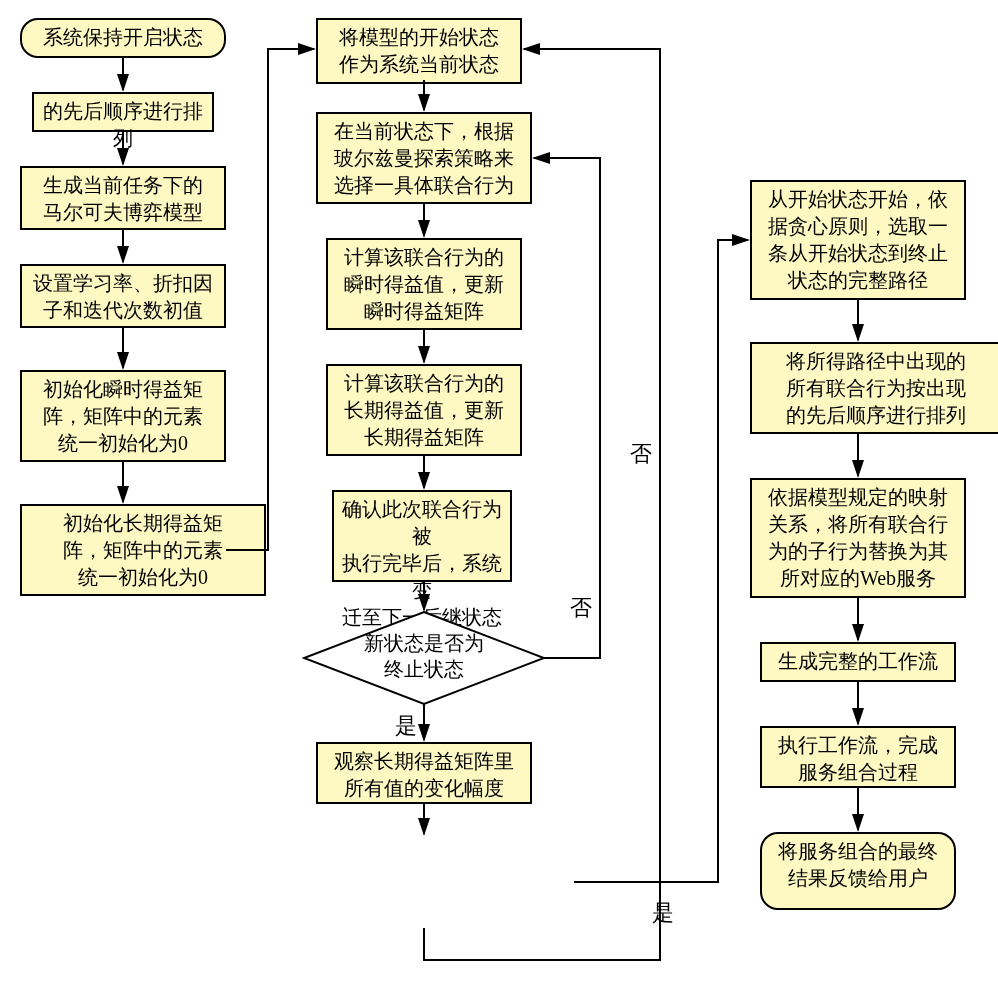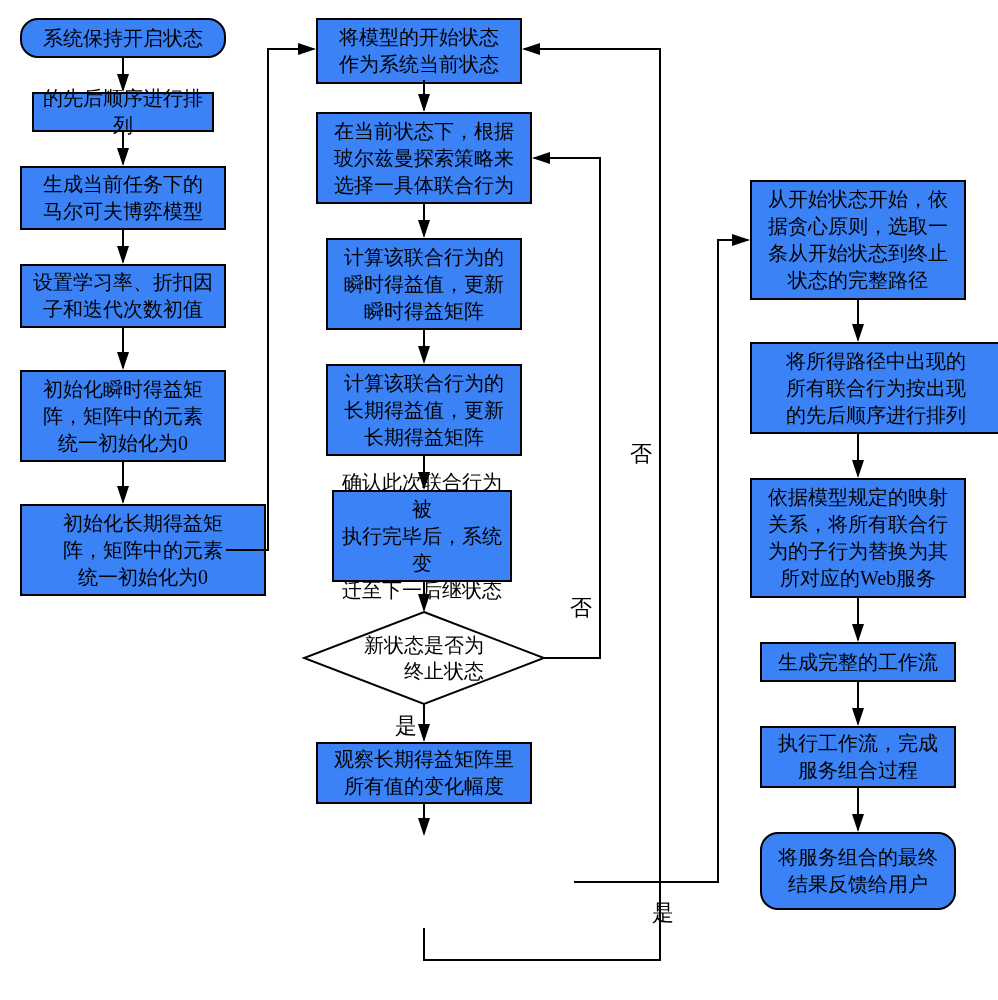--- a/index.html
+++ b/index.html
@@ -11,46 +11,47 @@
   }
   .canvas {
     position: relative;
     width: 998px;
     height: 1000px;
     background: #fff;
   }
   .box {
     position: absolute;
     border: 2px solid #000;
-    background: #3b82f6;
+    background: #fef9c3;
     font-size: 20px;
     line-height: 1.35;
     text-align: center;
     display: flex;
-    align-items: center;
+    align-items: flex-start;
     justify-content: center;
     padding: 4px 6px;
   }
   .rounded { border-radius: 18px; }
   .diamond-wrap {
     position: absolute;
     display: flex;
     align-items: center;
     justify-content: center;
   }
   .diamond-shape {
     position: absolute;
     inset: 0;
   }
   .diamond-text {
     position: relative;
-    text-align: right;
+    text-align: center;
     font-size: 20px;
     line-height: 1.3;
     z-index: 1;
+    font-family: Liberation Mono, monospace;
   }
   .label {
     position: absolute;
     font-size: 22px;
     background: #fff;
   }
   svg.connectors {
     position: absolute;
     inset: 0;
     width: 998px;

